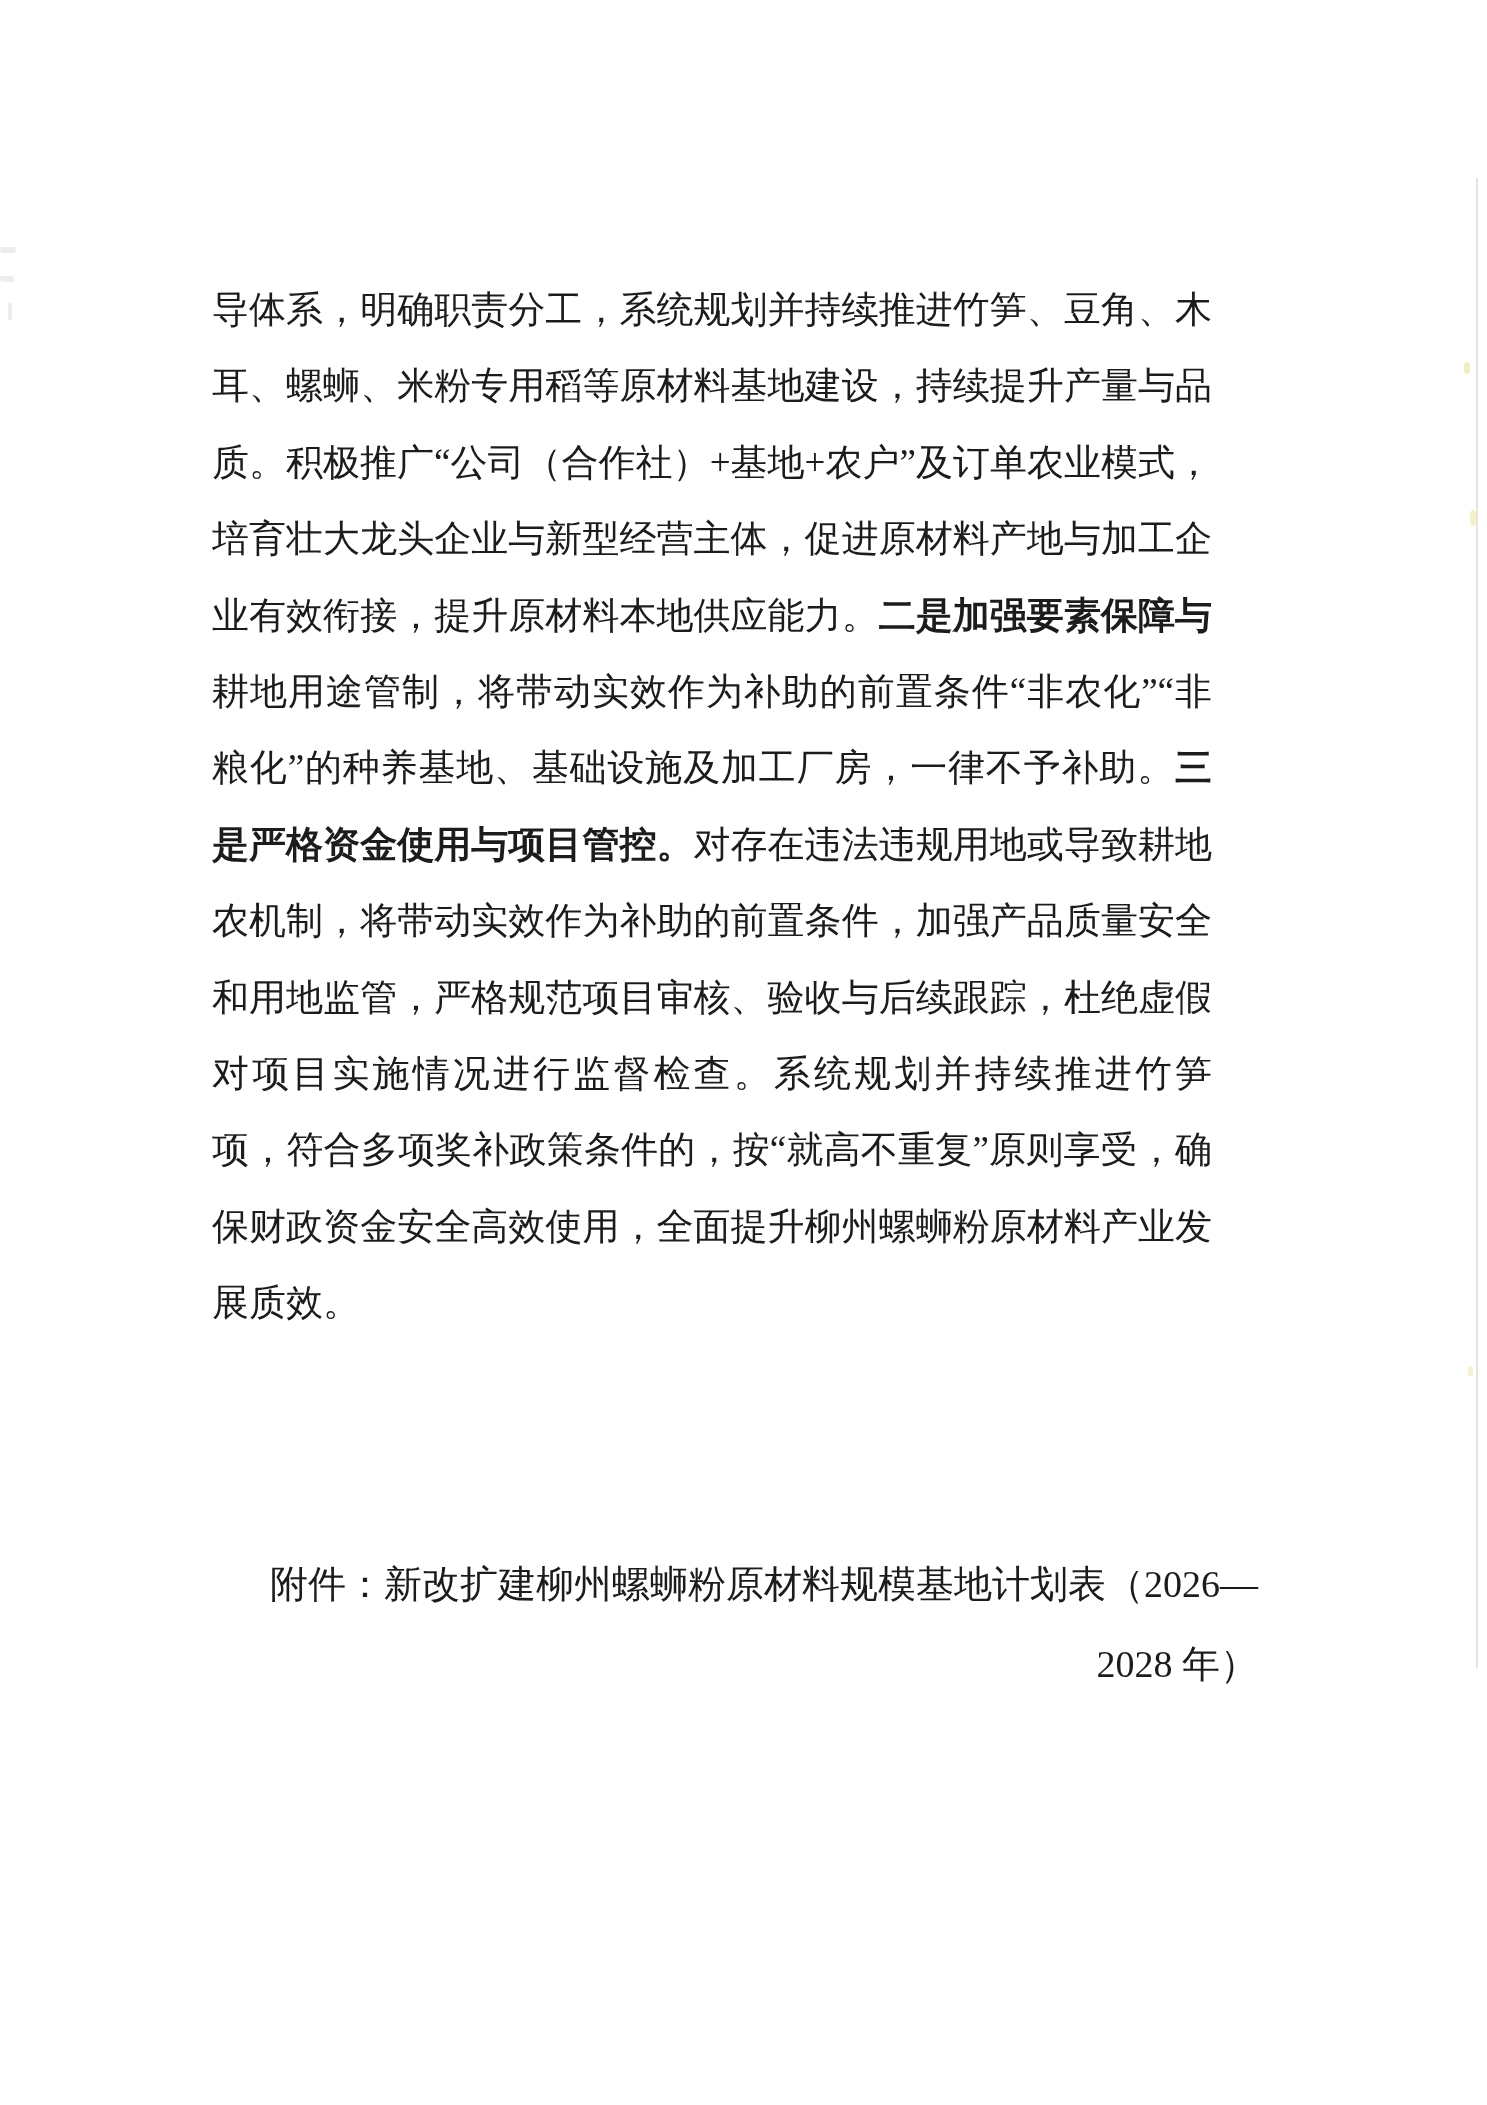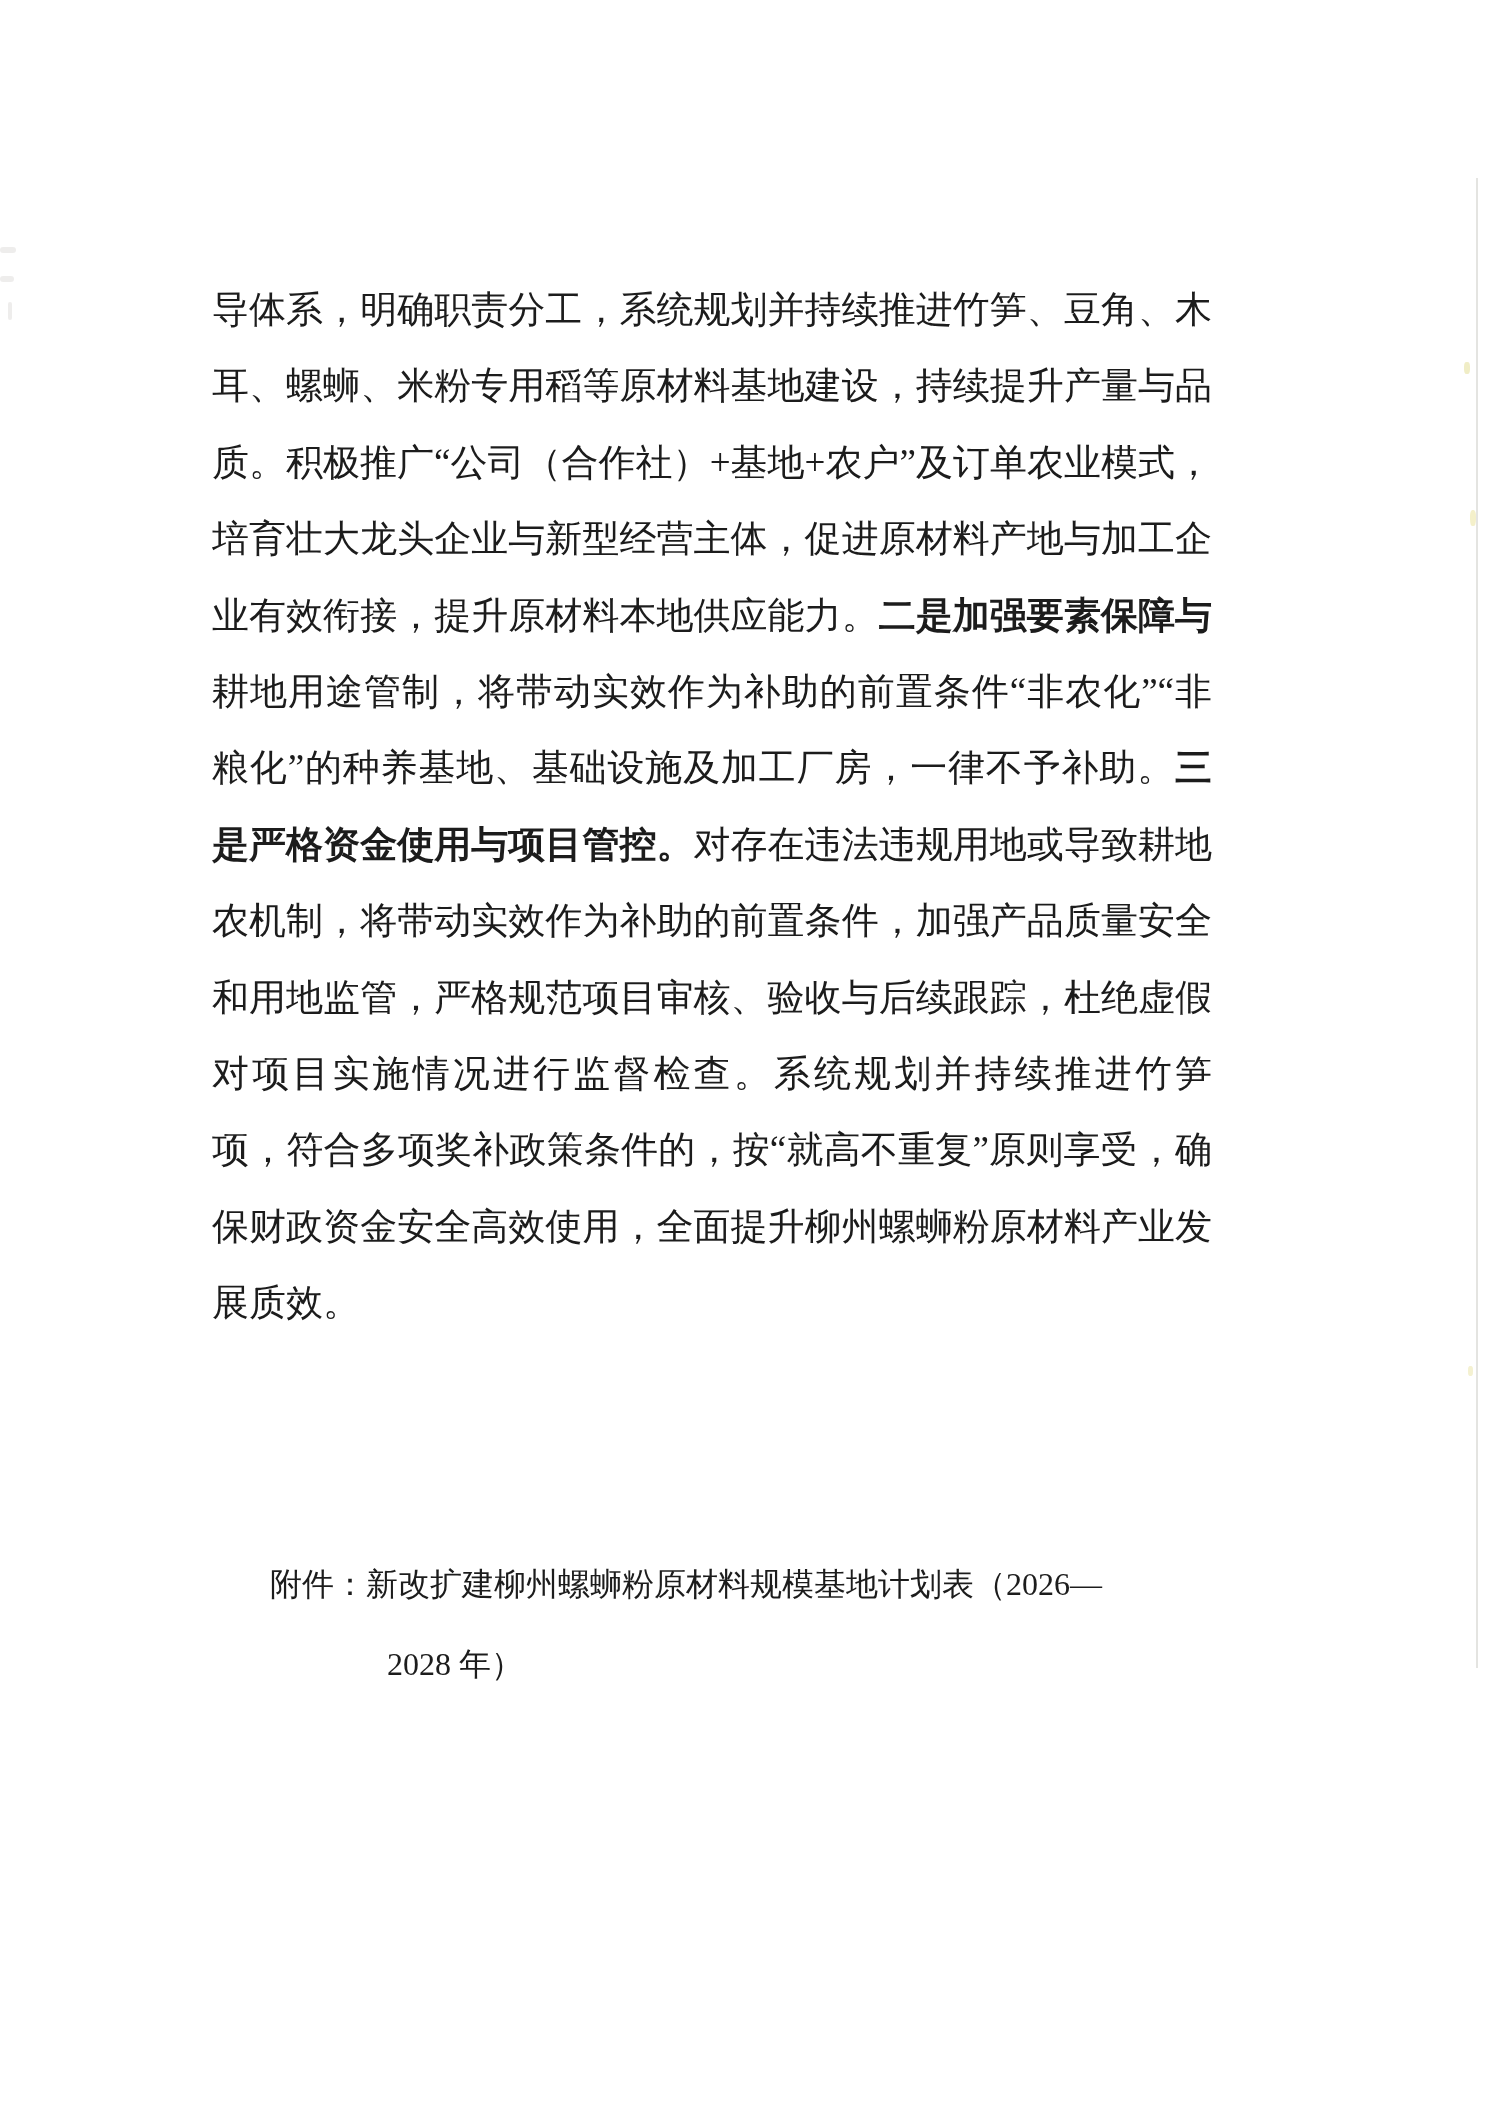--- a/index.html
+++ b/index.html
@@ -39,22 +39,23 @@
     text-align-last: left;
   }
   .seg-bold {
     font-weight: 700;
   }
   
   .attachment {
     position: absolute;
     left: 270px;
     top: 1544px;
-    font-size: 32px;
+    font-size: 38px;
     line-height: 80px;
+    text-align: right;
   }
   .attachment .att-line2 {
     padding-left: 117px;
     font-family: Liberation Serif, serif;
   }
   
   .page-num {
     position: absolute;
     left: 226px;
     top: 1948px;

